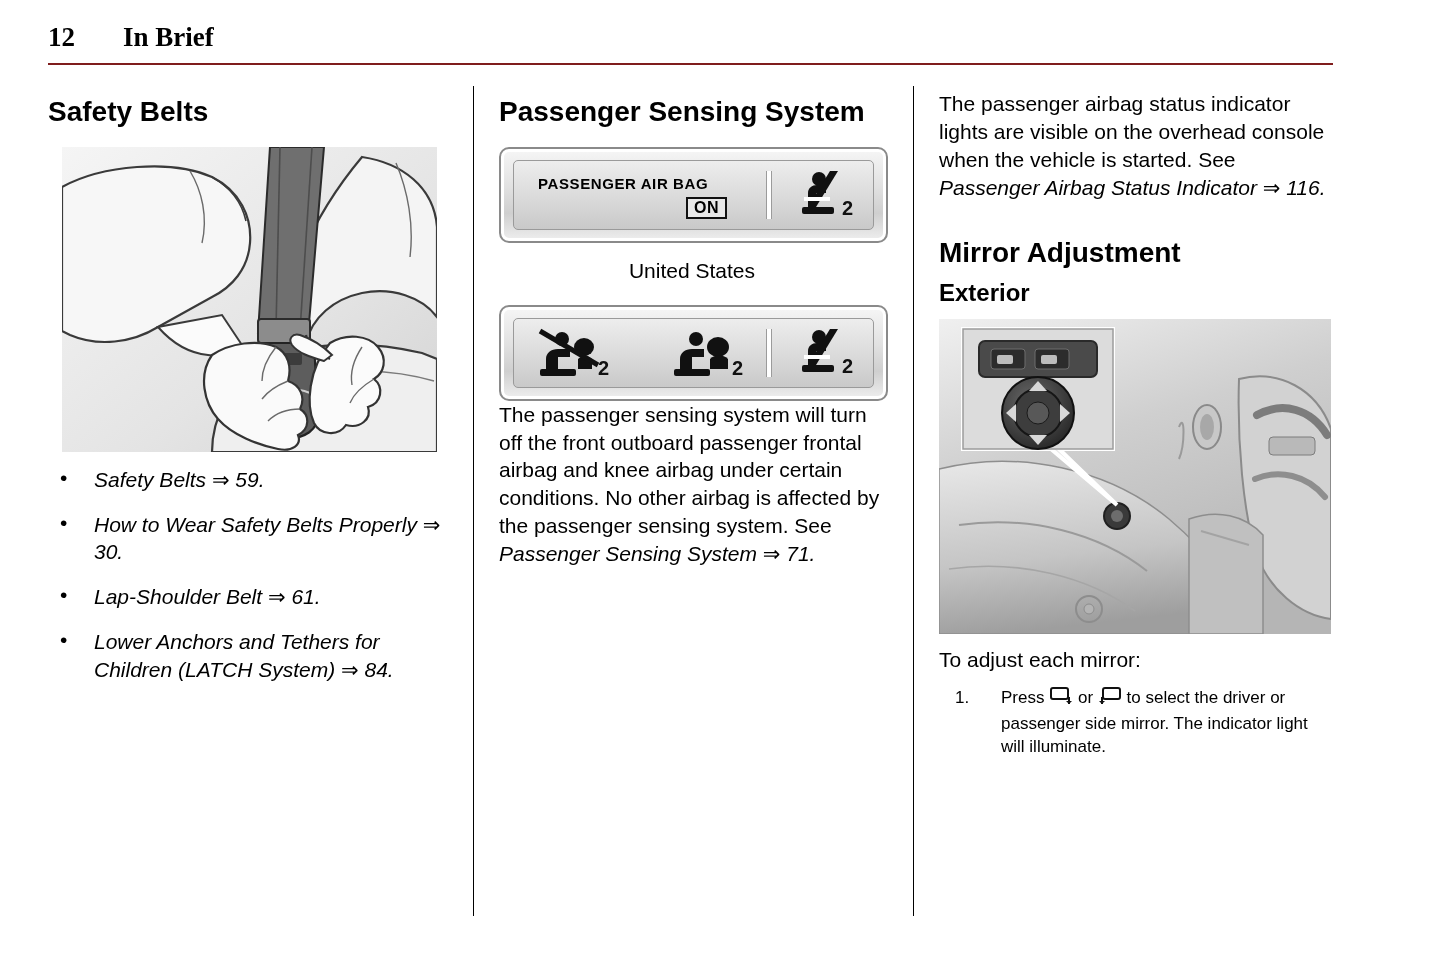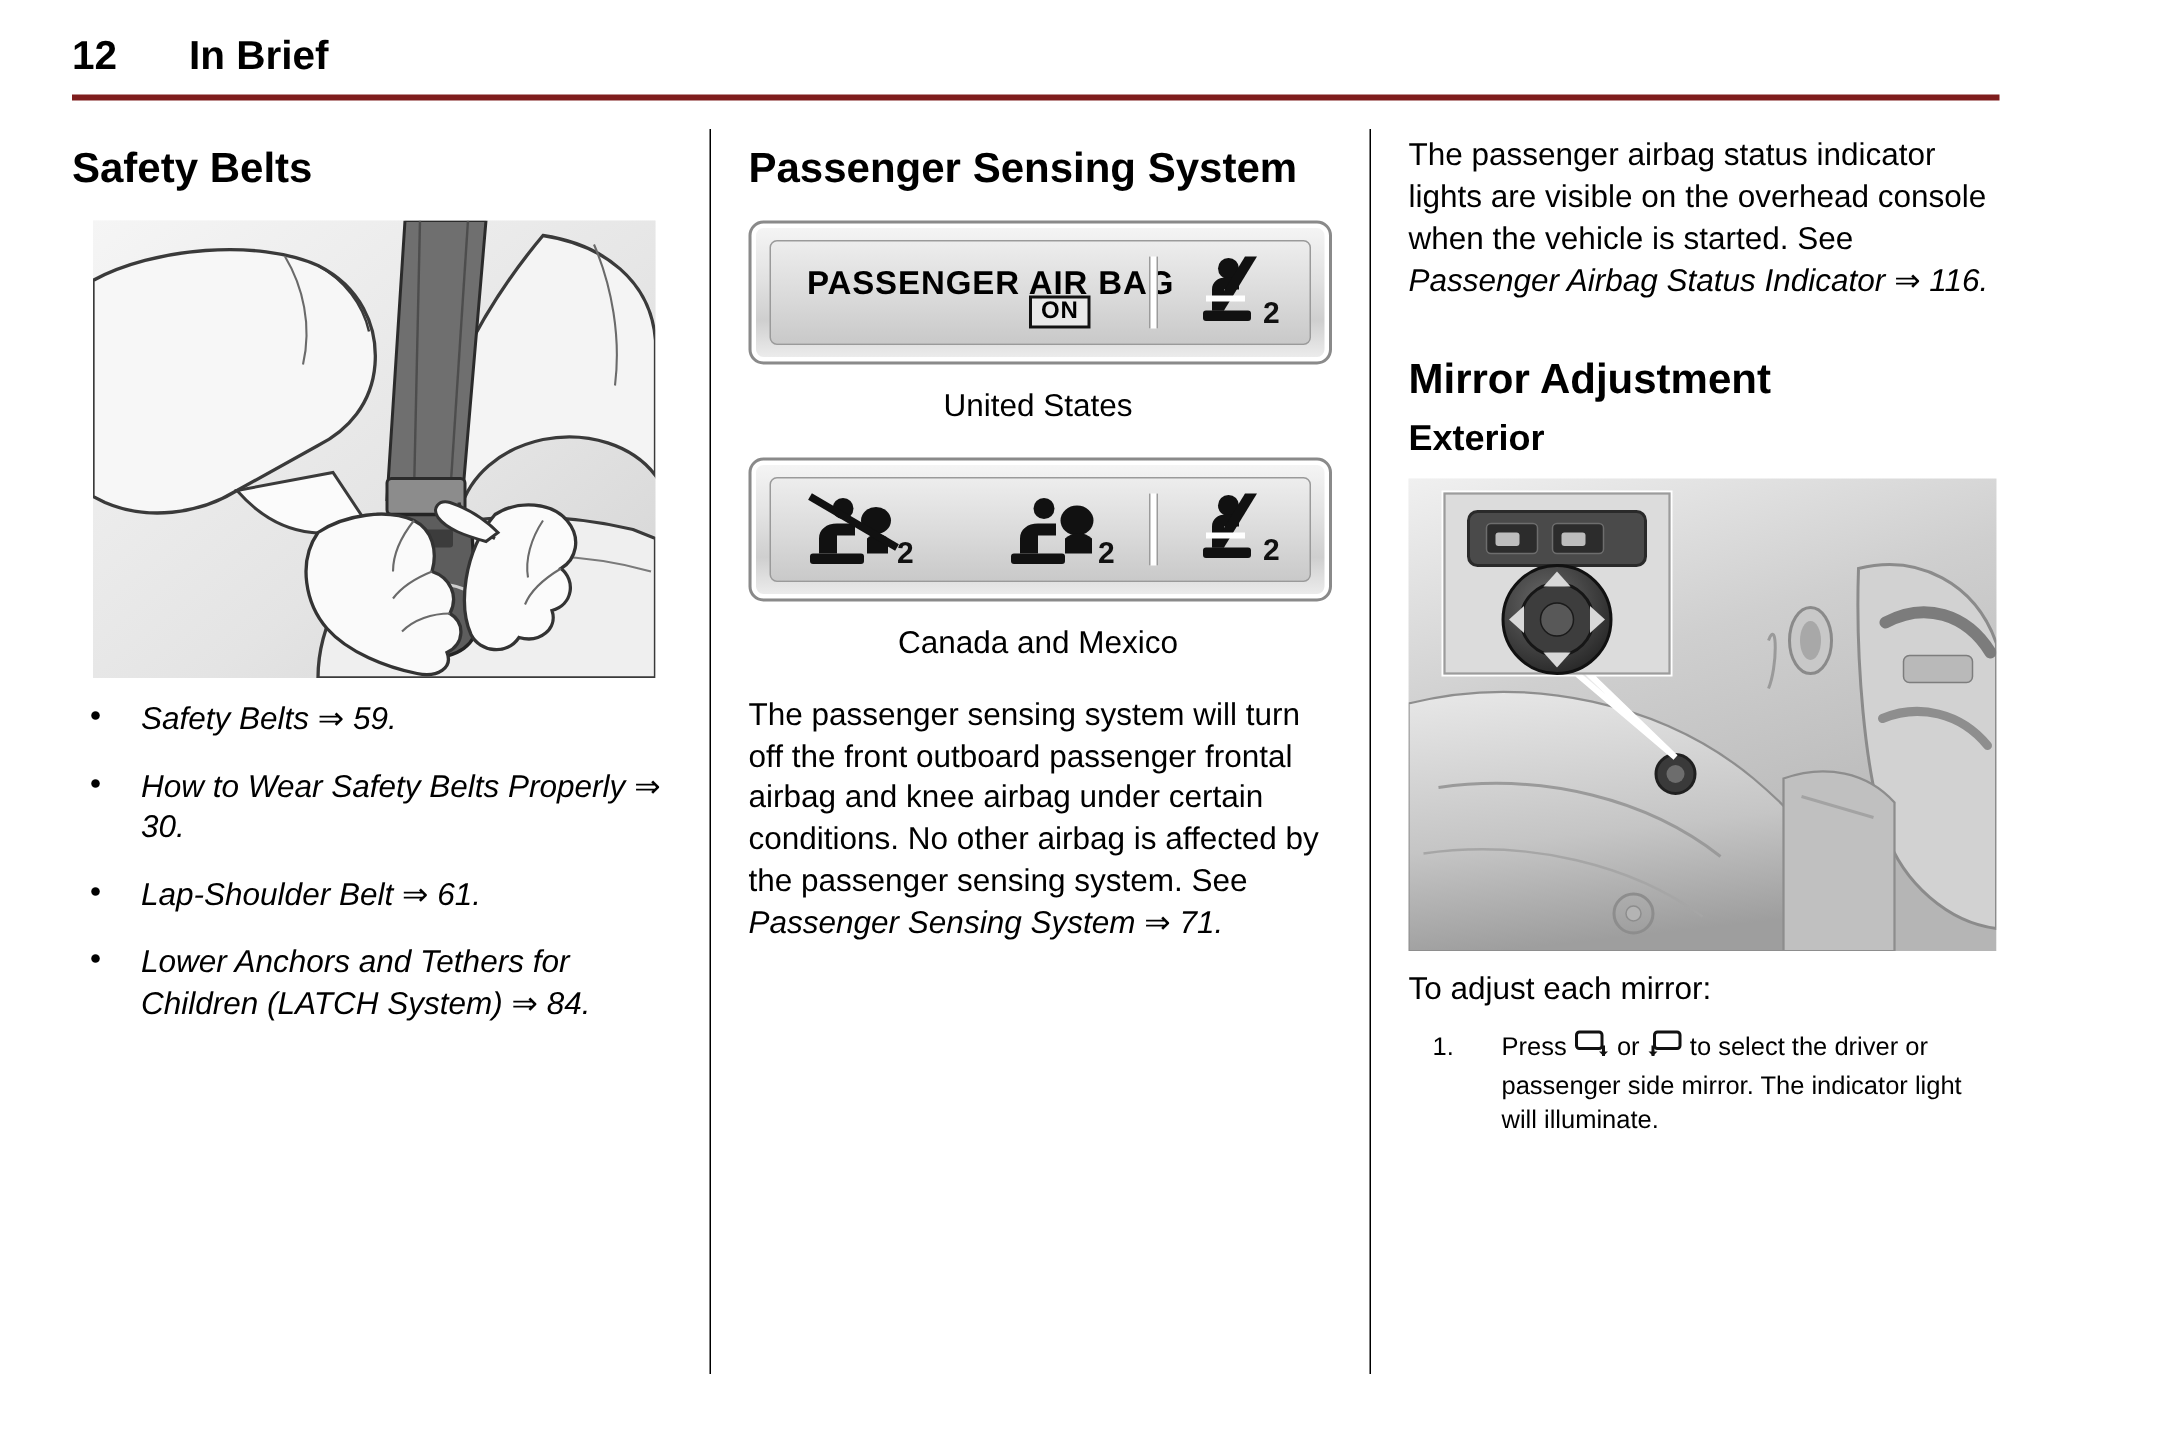--- a/index.html
+++ b/index.html
@@ -22,22 +22,23 @@
     height: 965px;
   }
   
   .page-header {
     position: absolute;
     left: 48px;
     top: 22px;
     width: 1285px;
     display: flex;
     align-items: center;
-    border-bottom: 4px solid #7f1d1d;
+    border-bottom: 2px solid #7f1d1d;
     padding-bottom: 10px;
+    font-family: Liberation Serif, serif;
   }
   .page-number {
     font-size: 27px;
     font-weight: bold;
     letter-spacing: 0px;
   }
   .page-section-title {
     font-size: 27px;
     font-weight: bold;
     margin-left: 48px;
@@ -152,21 +153,21 @@
     position: absolute;
     left: 12px; top: 11px; right: 12px; bottom: 11px;
     border-radius: 5px;
     background: linear-gradient(180deg,#ededed 0%,#dadada 55%,#c9c9c9 100%);
     border: 1px solid #9a9a9a;
   }
   .pab-text {
     position: absolute;
     left: 24px;
     top: 12px;
-    font-size: 22px;
+    font-size: 15px;
     font-weight: bold;
     letter-spacing: .6px;
     line-height: 1.45;
   }
   .on-box {
     position: absolute;
     left: 172px;
     top: 36px;
     border: 2px solid #111;
     padding: 0 6px;
@@ -341,21 +342,20 @@
               <circle cx="33" cy="12" r="7" fill="#111"></circle>
               <path d="M22,40 L22,26 C22,21 26,18 31,18 L40,18 L40,26 L30,26 L30,40 Z" fill="#111"></path>
               <rect x="16" y="40" width="32" height="7" rx="2" fill="#111"></rect>
               <path d="M44,4 L52,4 L30,40 L22,40 Z" fill="#111"></path>
               <path d="M18,30 L44,30 L44,34 L18,34 Z" fill="#fff"></path>
               <text x="56" y="48" font-family="Liberation Sans, sans-serif" font-size="20" font-weight="bold" fill="#111">2</text>
             </svg>
           </div>
         </div>
       </div>
-      <div class="caption">Canada and Mexico</div>
 
       <p class="body">
         <span>The passenger sensing system will turn off the front outboard passenger frontal airbag and knee airbag under certain conditions. No other airbag is affected by the passenger sensing system. See</span>
         <span class="italic">Passenger Sensing System</span>
         <span class="arrow-ref">⇒</span>
         <span class="italic">71.</span>
       </p>
     </div>
 
     <div class="col col3">

